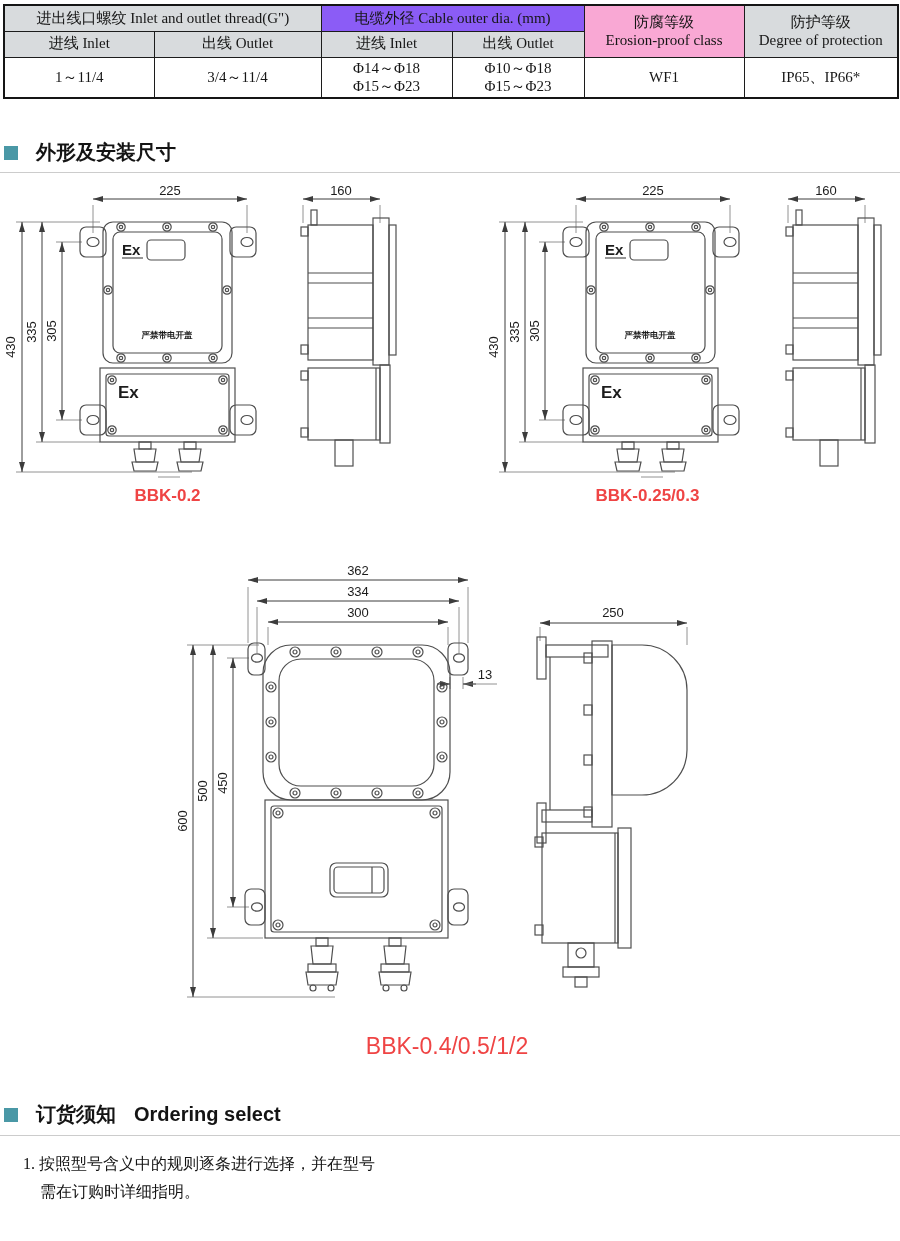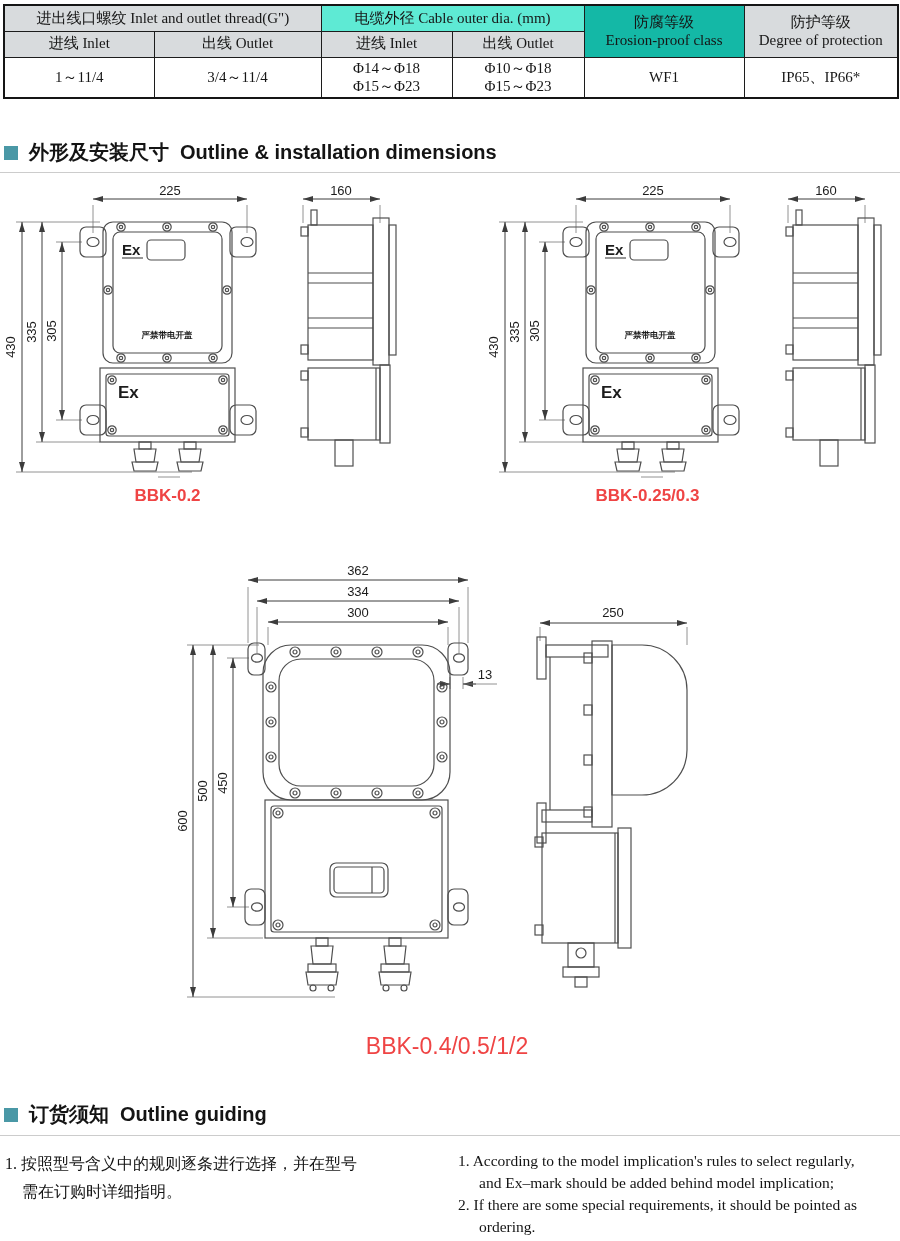--- a/index.html
+++ b/index.html
@@ -9,21 +9,21 @@
 
   
   table.spec{position:absolute;left:3px;top:4px;width:894px;border-collapse:collapse;
              table-layout:fixed;text-align:center;border:2px solid #151515}
   table.spec td{border:1.5px solid #1c1c1c;font-size:15px;line-height:1.3;padding:1px 2px;
                 vertical-align:middle;background:#fff}
   table.spec tr.hdr td{font-size:15px}
   table.spec .two div{line-height:1.25}
 
   
-  .sec{position:absolute;left:4px;display:flex;align-items:center;gap:11px;
+  .sec{position:absolute;left:4px;display:flex;align-items:center;gap:18px;
        font-family:"Liberation Sans","DejaVu Sans",sans-serif;font-weight:bold;
        font-size:20px;color:#141414;white-space:nowrap}
   .sec .bullet{width:14px;height:14px;display:inline-block;flex:0 0 auto}
   .sec .en{font-weight:bold}
   .rule{position:absolute;left:0;width:900px;height:1px;background:#cccccc}
 
   
   svg.dwg{position:absolute;overflow:visible}
   .dwg .s{stroke:#4f4f4f;fill:none;stroke-width:1.2px}
   .dwg .t{stroke:#777;fill:none;stroke-width:0.8px}
@@ -56,22 +56,22 @@
       <col style="width:150px">
         <col style="width:167px">
         <col style="width:131px">
       <col style="width:132px">
         <col style="width:160px">
         <col style="width:154px">
     </colgroup>
     <tbody>
         <tr class="hdr" style="height:26px">
       <td colspan="2" style="background: rgb(216, 219, 221);">进出线口螺纹 Inlet and outlet thread(G")</td>
-      <td colspan="2" style="background: #5eead4;">电缆外径 Cable outer dia. (mm)</td>
-      <td rowspan="2" class="two" style="background: #14b8a6;">
+      <td colspan="2" style="background: #8b5cf6;">电缆外径 Cable outer dia. (mm)</td>
+      <td rowspan="2" class="two" style="background: #f9a8d4;">
         <div>防腐等级</div>
         <div>Erosion-proof class</div>
       </td>
       <td rowspan="2" class="two" style="background: rgb(216, 219, 221); margin-top: 28px;">
         <div>防护等级</div>
         <div>Degree of protection</div>
       </td>
     </tr>
     <tr class="hdr" style="height:26px">
       <td style="background: rgb(216, 219, 221);">进线 Inlet</td>
@@ -92,21 +92,20 @@
       </td>
       <td>WF1</td>
       <td>IP65、IP66*</td>
     </tr>
   </tbody>
     </table>
 
   <div class="sec" style="top:139px">
     <span class="bullet" style="background: rgb(74, 152, 166);"></span>
     <span class="zh">外形及安装尺寸</span>
-    <span class="en">Outline &amp; installation dimensions</span>
   </div>
   <div class="rule" style="top:172px"></div>
 
   <svg class="dwg" style="left:0;top:185px" width="300" height="302" viewBox="0 0 300 302">
     <defs>
       <marker id="arrA" markerWidth="11" markerHeight="8" refX="10" refY="3" orient="auto-start-reverse" markerUnits="userSpaceOnUse">
         <path d="M0,0 L10,3 L0,6 Z" fill="#3c3c3c"></path>
       </marker>
       <g id="boltA">
           <circle class="s" r="4.2"></circle>
@@ -370,28 +369,22 @@
       <rect class="s" x="38" y="392" width="36" height="10"></rect>
       <rect class="s" x="50" y="402" width="12" height="10"></rect>
     </g>
   </svg>
 
   <div class="dwg-label big" style="left:327px;top:1033px;width:240px">BBK-0.4/0.5/1/2</div>
 
   <div class="sec" style="top:1101px">
     <span class="bullet" style="background: rgb(74, 152, 166);"></span>
     <span class="zh">订货须知</span>
-    <span class="en">Outline guiding</span>
+    <span class="en">Ordering select</span>
   </div>
   <div class="rule" style="top:1135px"></div>
 
-  <div class="notes" style="left:5px;width:445px">
+  <div class="notes" style="left:23px;width:445px">
     <div class="ln">1. 按照型号含义中的规则逐条进行选择，并在型号</div>
     <div class="ln ind">需在订购时详细指明。</div>
   </div>
-  <div class="notes en-col" style="left:458px;width:440px">
-    <div class="ln">1. According to the model implication's rules to select regularly,</div>
-    <div class="ln ind">and Ex–mark should be added behind model implication;</div>
-    <div class="ln">2. If there are some special requirements, it should be pointed as</div>
-    <div class="ln ind">ordering.</div>
-  </div>
 
 </div>
 
 </body></html>

